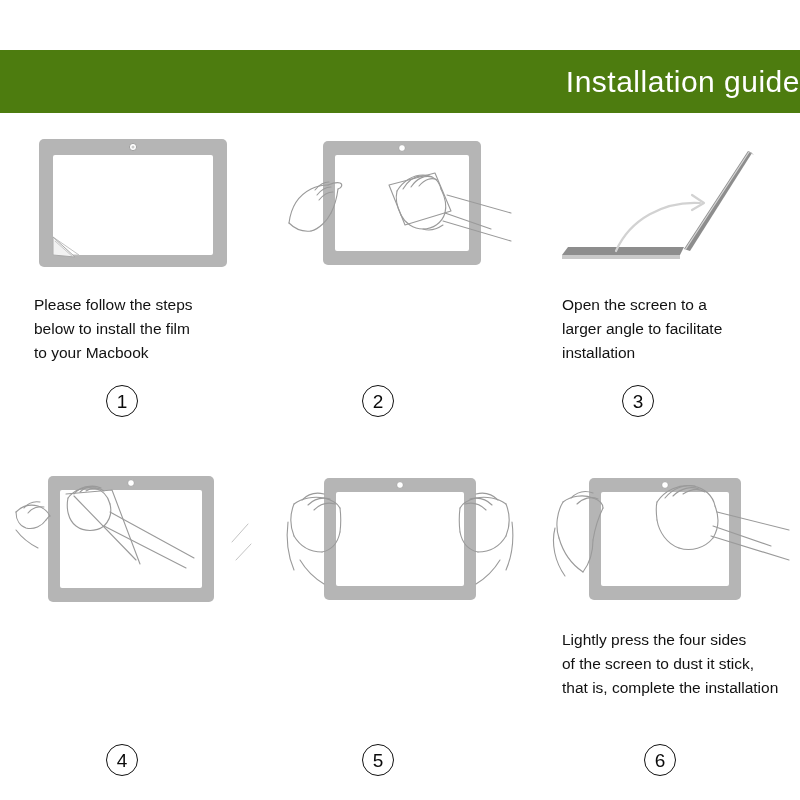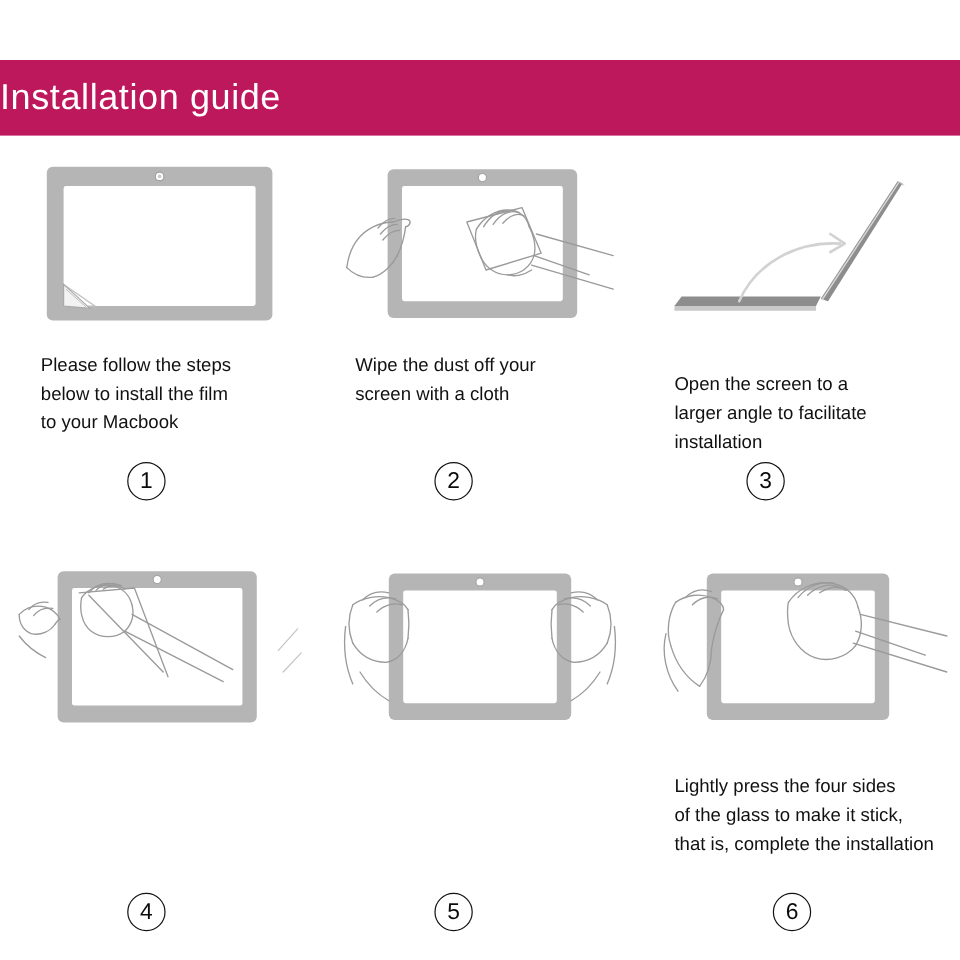--- a/index.html
+++ b/index.html
@@ -18,24 +18,24 @@
     -webkit-font-smoothing: antialiased;
   }
 
   
   .banner {
     position: absolute;
     left: 0;
     top: 50px;
     width: 800px;
     height: 63px;
-    background: #be185d;
+    background: #4d7c0f;
     display: flex;
     align-items: center;
-    justify-content: flex-start;
+    justify-content: flex-end;
   }
   .banner-title {
     color: #ffffff;
     font-size: 30px;
     font-weight: 400;
     letter-spacing: 0.5px;
     line-height: 1;
   }
 
   
@@ -66,21 +66,21 @@
   .art svg { display: block; overflow: visible; }
 
   .caption {
     font-size: 15.5px;
     line-height: 24px;
     color: #111111;
     padding: 0 8px 0 34px;
     white-space: pre-line;
   }
   .step.col2 .caption { padding-left: 30px; }
-  .step.col3 .caption { padding-left: 28px; margin-top: 16px; }
+  .step.col3 .caption { padding-left: 28px; }
 
   .badge-row {
     position: absolute;
     left: 0;
     width: 100%;
     display: flex;
   }
   .step.r1 .badge-row { top: 272px; }
   .step.r2 .badge-row { top: 296px; }
 
@@ -162,22 +162,20 @@
           <path d="M160 80 C157 90 148 96 138 96 C128 96 120 90 116 82"></path>
           <path d="M116 82 C112 74 110 66 112 58"></path>
           <path d="M138 96 C144 98 152 96 158 92"></path>
 
           <path d="M162 62 L226 80"></path>
           <path d="M158 88 L226 108"></path>
           <path d="M160 80 L206 96"></path>
         </g>
       </svg>
     </div>
-    <div class="caption">Wipe the dust off your
-screen with a cloth</div>
     <div class="badge-row">
       <div class="badge">2</div>
     </div>
   </div>
 
   <div class="step r1 col3">
     <div class="art">
       <svg width="230" height="140" viewBox="0 0 230 140">
 
         <path d="M10 122 L128 122 L132 114 L16 114 Z" fill="#8d8d8d"></path>
@@ -300,20 +298,20 @@
           <path d="M134 80 C122 76 114 64 112 52"></path>
           <path d="M112 52 C111 44 111 38 112 34"></path>
 
           <path d="M172 44 L244 62"></path>
           <path d="M166 68 L244 92"></path>
           <path d="M168 58 L226 78"></path>
         </g>
       </svg>
     </div>
     <div class="caption">Lightly press the four sides
-of the glass to make it stick,
+of the screen to dust it stick,
 that is, complete the installation</div>
     <div class="badge-row">
       <div class="badge">6</div>
     </div>
   </div>
 
 </div>
 
 </body></html>

